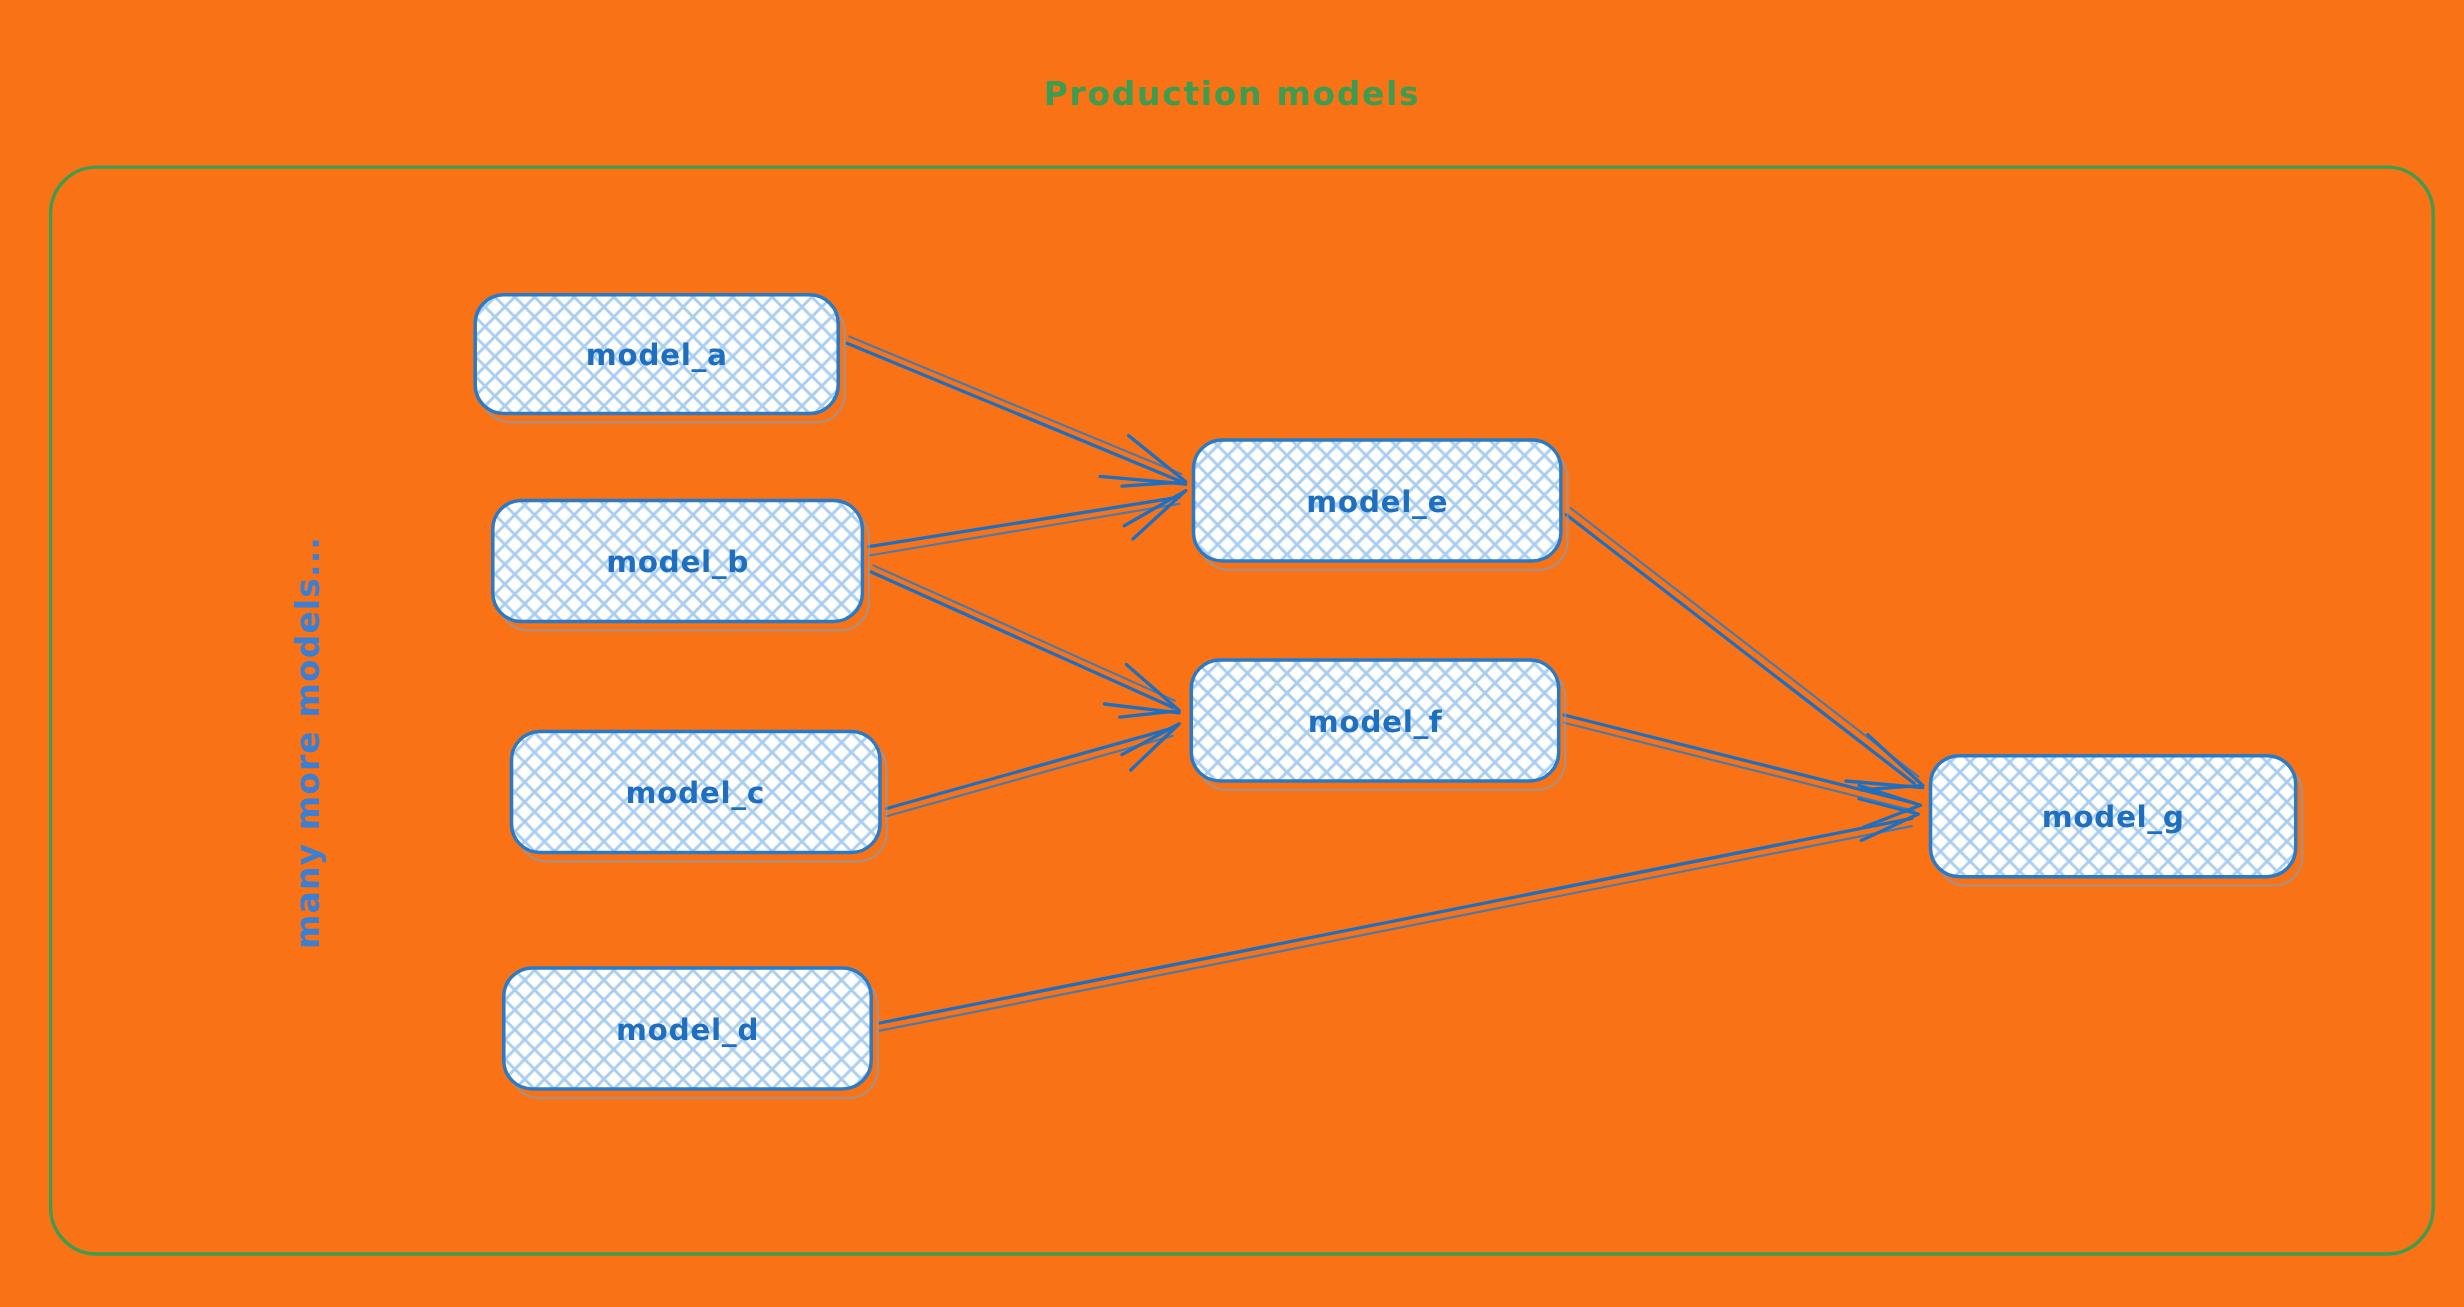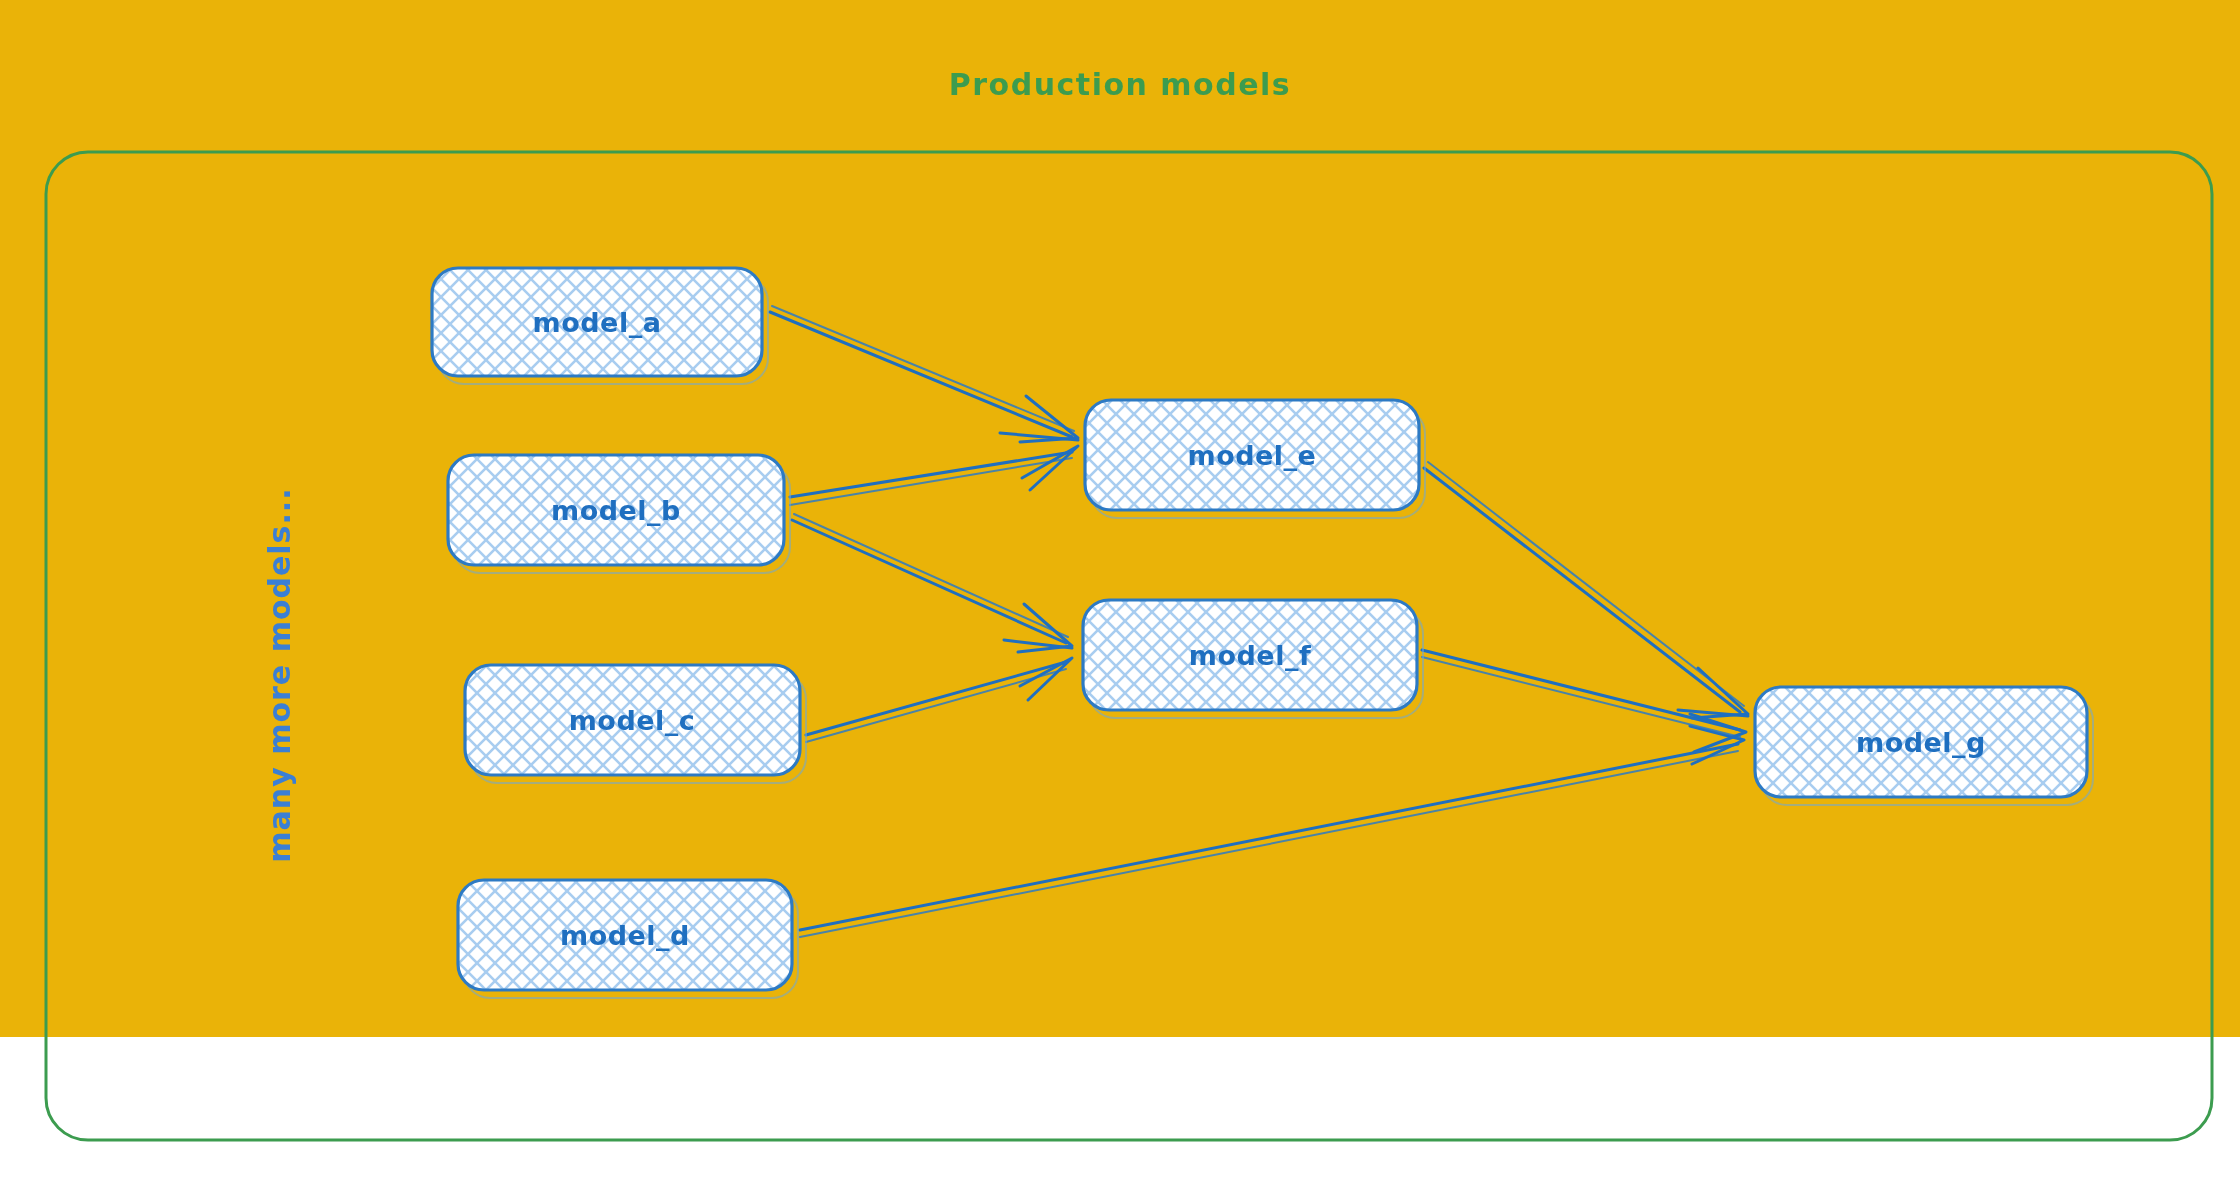--- a/index.html
+++ b/index.html
@@ -9,22 +9,22 @@
   }
   body {
     width: 2240px;
     height: 1188px;
     font-family: "DejaVu Sans", sans-serif;
     overflow: hidden;
   }
   #stage {
     position: relative;
     width: 2240px;
-    height: 1037px;
-    background: #eab308;
+    height: 1188px;
+    background: #f97316;
   }
   #diagram-svg {
     position: absolute;
     left: 0;
     top: 0;
     width: 2240px;
     height: 1188px;
   }
   .group-title {
     font-family: "DejaVu Sans", sans-serif;

